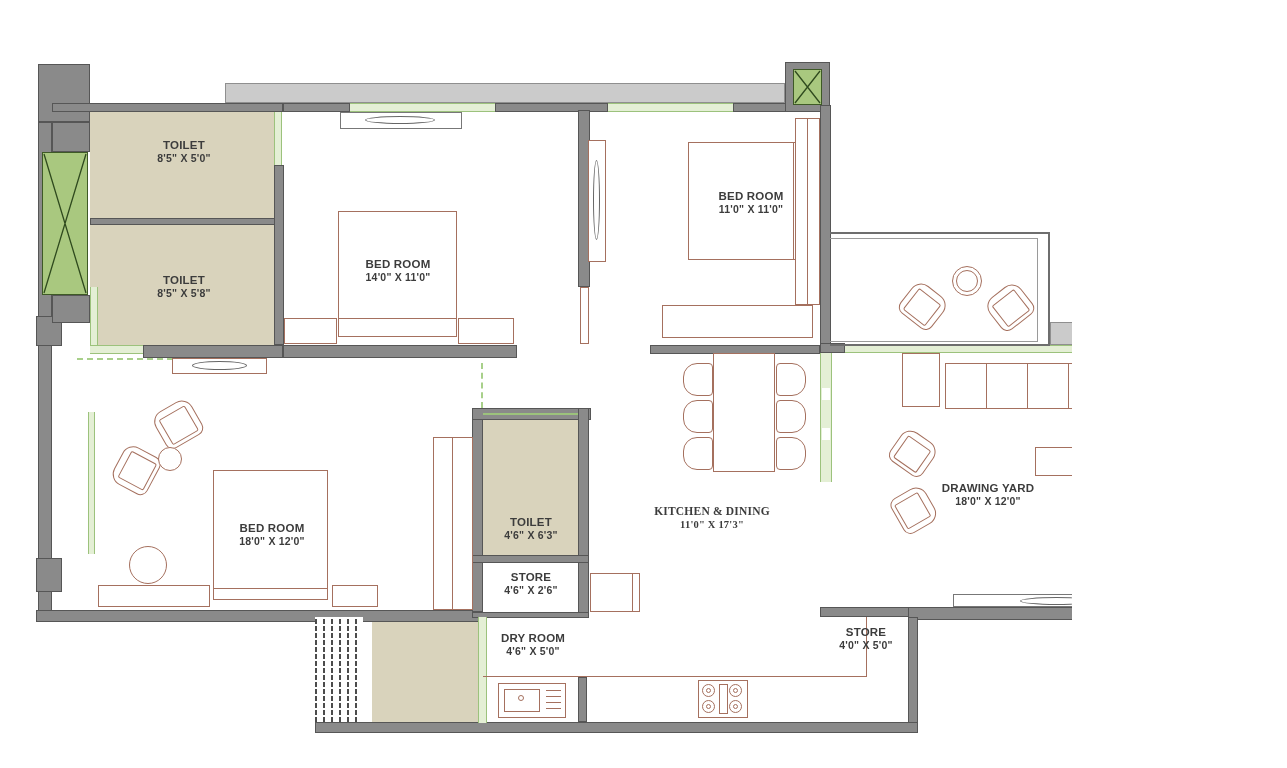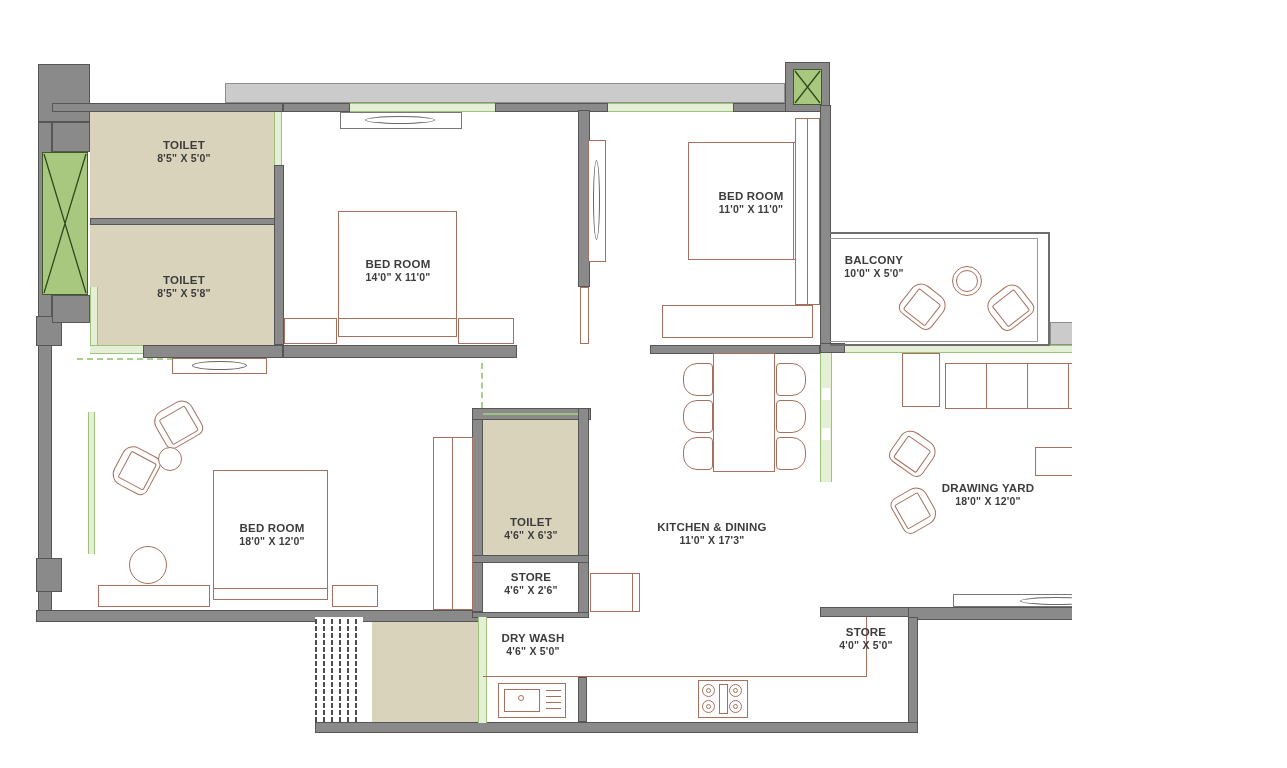--- a/index.html
+++ b/index.html
@@ -223,46 +223,42 @@
     <div class="dims">8'5" X 5'8"</div>
   </div>
   <div class="lbl" style="left:398px;top:258px;">
     <div>BED ROOM</div>
     <div class="dims">14'0" X 11'0"</div>
   </div>
   <div class="lbl" style="left:751px;top:190px;">
     <div>BED ROOM</div>
     <div class="dims">11'0" X 11'0"</div>
   </div>
-  <div class="lbl" style="left:874px;top:254px;">
-    <div>BALCONY</div>
-    <div class="dims">10'0" X 5'0"</div>
-  </div>
   <div class="lbl" style="left:988px;top:482px;">
     <div>DRAWING YARD</div>
     <div class="dims">18'0" X 12'0"</div>
   </div>
-  <div class="lbl" style="left:712px;top:521px;">
+  <div class="lbl" style="left:712px;top:505px;font-family:Liberation Serif, serif;">
     <div>KITCHEN &amp; DINING</div>
     <div class="dims">11'0" X 17'3"</div>
   </div>
   <div class="lbl" style="left:272px;top:522px;">
     <div>BED ROOM</div>
     <div class="dims">18'0" X 12'0"</div>
   </div>
   <div class="lbl" style="left:531px;top:516px;">
     <div>TOILET</div>
     <div class="dims">4'6" X 6'3"</div>
   </div>
   <div class="lbl" style="left:531px;top:571px;">
     <div>STORE</div>
     <div class="dims">4'6" X 2'6"</div>
   </div>
   <div class="lbl" style="left:533px;top:632px;">
-    <div>DRY WASH</div>
+    <div>DRY ROOM</div>
     <div class="dims">4'6" X 5'0"</div>
   </div>
   <div class="lbl" style="left:866px;top:626px;">
     <div>STORE</div>
     <div class="dims">4'0" X 5'0"</div>
   </div>
 
 </div>
 
 </body></html>

